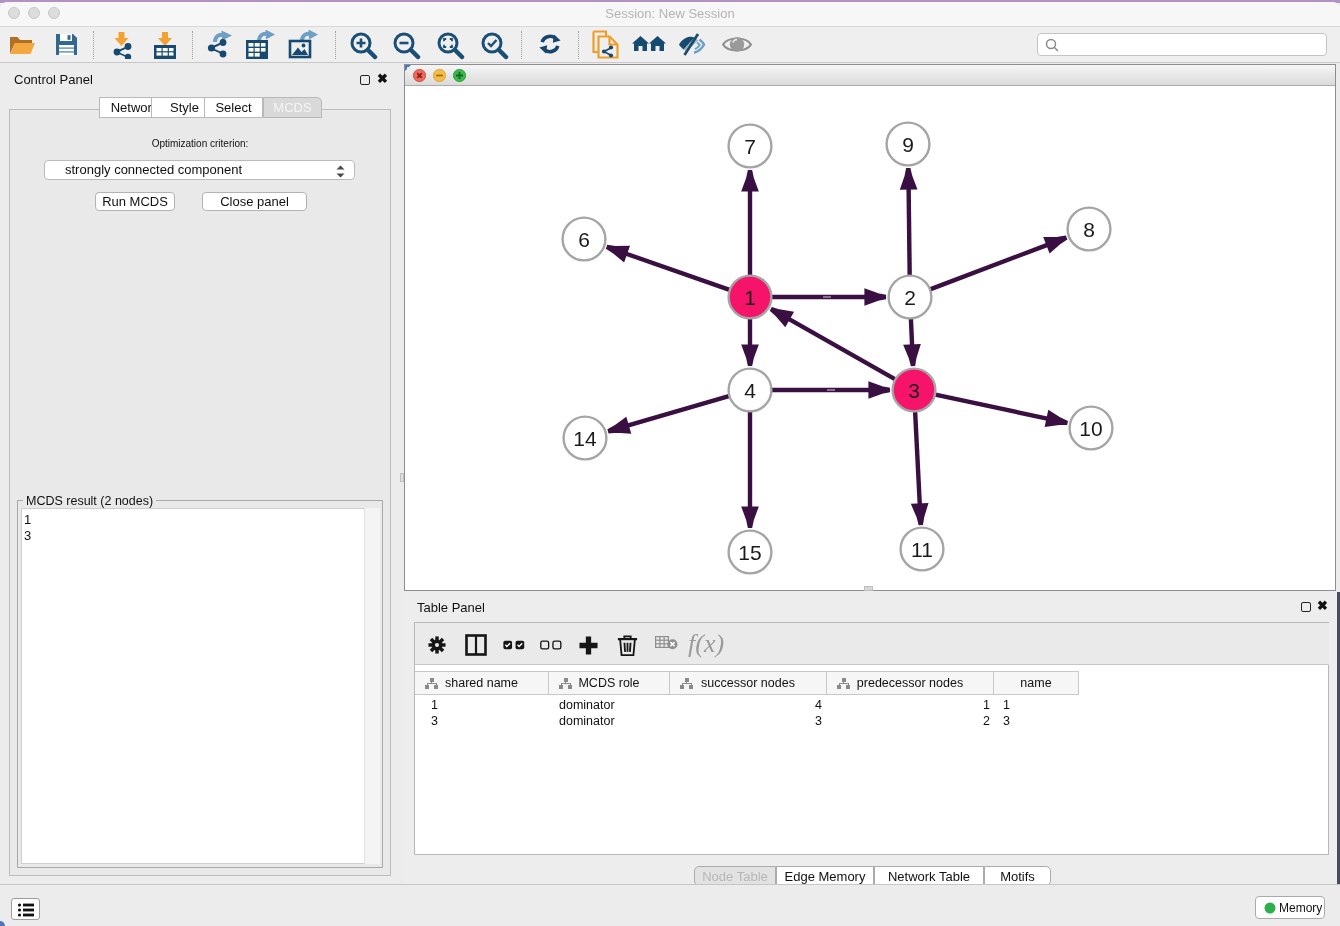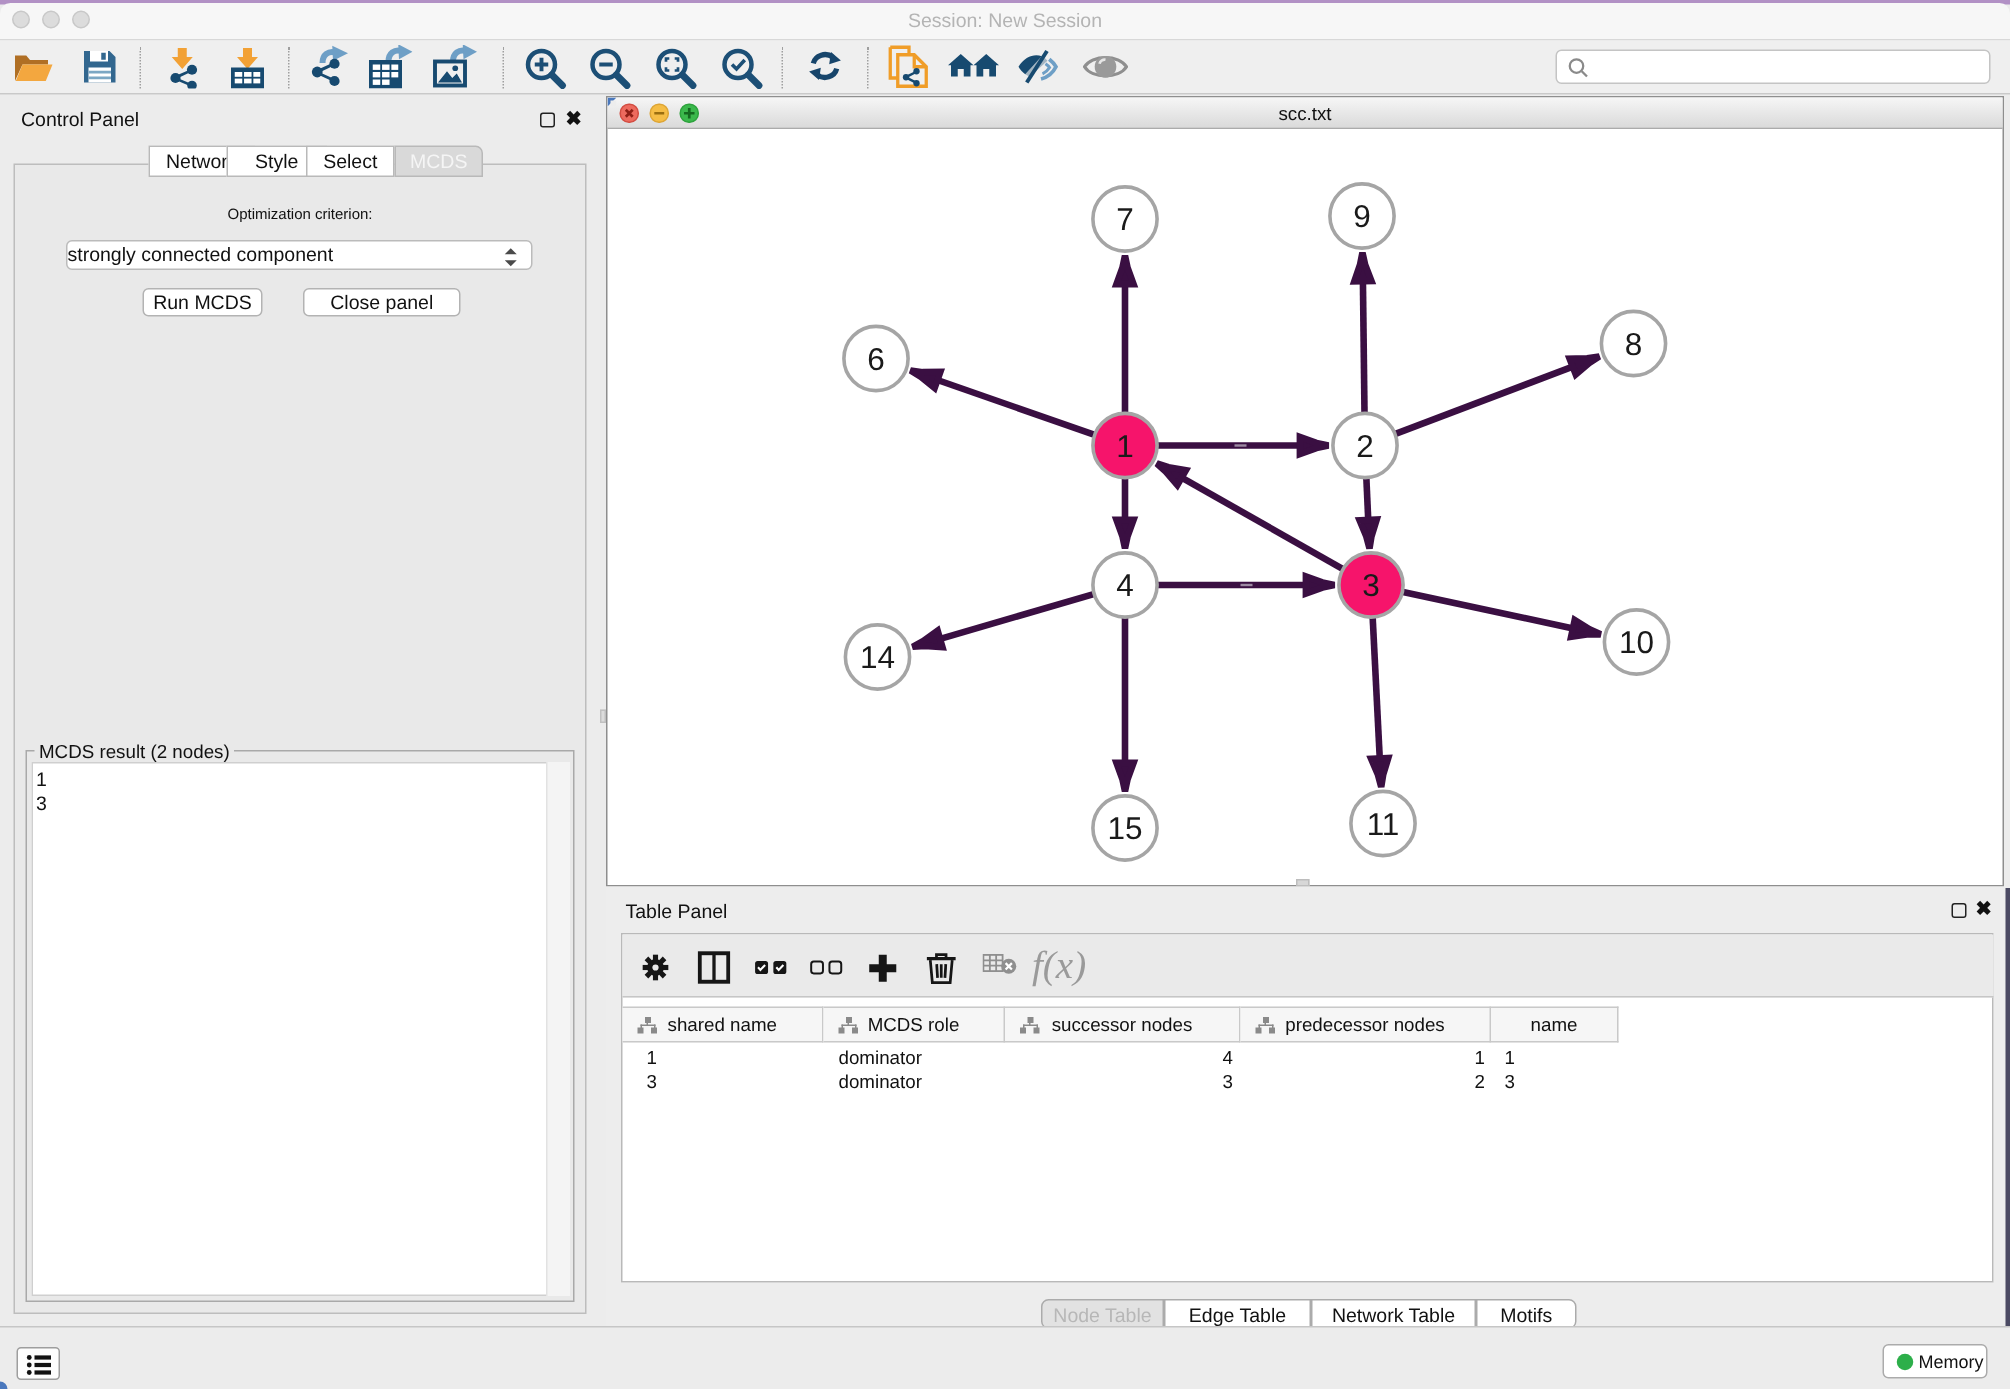--- a/index.html
+++ b/index.html
@@ -14,21 +14,21 @@
 .sep { top:31px; width:1px; height:28px; border-left:1px dotted #9f9f9f; }
 #search { left:1037px; top:33px; width:290px; height:23px; background:#fff; border:1px solid #c4c4c4; border-radius:4px; }
 
 #cp-head { left:14px; top:72px; font-size:13px; color:#111; }
 .floatbtn { width:10px; height:10px; border:1.4px solid #222; border-radius:2px; background:transparent; }
 .closex { font-size:13px; font-weight:bold; color:#111; }
 #cp-inner { left:9px; top:109px; width:382px; height:767px; background:#e9e9e9; border:1px solid #bdbdbd; }
 .tab { top:97px; height:21px; background:#fff; border:1px solid #b9b9b9; font-size:13px; text-align:center; line-height:20px; color:#111; }
 #tab-mcds { background:#d9d9d9; color:#f5f5f5; border-radius:0 5px 0 0; }
 #optlabel { left:0px; top:138px; width:400px; text-align:center; font-size:10px; color:#111; }
-#combo { left:44px; top:160px; width:311px; height:20px; background:#fff; border:1px solid #bbb; border-radius:4px; font-size:13px; color:#111; line-height:18px; padding-left:0; }
+#combo { left:44px; top:160px; width:311px; height:20px; background:#fff; border:1px solid #bbb; border-radius:4px; font-size:13px; color:#111; line-height:18px; padding-left:20px; }
 .btn { top:192px; height:19px; background:#fff; border:1px solid #b3b3b3; border-radius:4px; font-size:13px; color:#111; text-align:center; line-height:17px; }
 #fieldset { left:17px; top:500px; width:366px; height:368px; border:1px solid #a9a9a9; }
 #fieldlegend { left:23px; top:494px; background:#e9e9e9; padding:0 3px; font-size:12.5px; color:#111; }
 #fieldwhite { left:21px; top:508px; width:359px; height:356px; background:#fff; border:1px solid #cfcfcf; }
 #fieldscroll { left:364px; top:508px; width:16px; height:356px; background:#f4f4f4; border-left:1px solid #e2e2e2; }
 
 #net { left:404px; top:64px; width:932px; height:527px; border:1px solid #8e8e8e; background:#fff; }
 #net-title { left:0; top:0; width:930px; height:21px; background:linear-gradient(#f6f6f6,#dadada); border-bottom:1px solid #ababab; }
 .mtl { width:12.5px; height:12.5px; border-radius:50%; top:4px; }
 #net-name { top:4px; left:0; width:930px; text-align:center; font-size:12.5px; color:#111; }
@@ -239,21 +239,20 @@
   <div class="abs mtl" style="left:28px; background:#f5bd45; border:1px solid #dda535;">
       <svg width="11" height="11" style="position:absolute;left:0.2px;top:0.2px;">
         <line x1="2.2" y1="5.5" x2="8.8" y2="5.5" stroke="#9a6e10" stroke-width="1.8"></line>
       </svg>
     </div>
   <div class="abs mtl" style="left:48px; background:#3bb84c; border:1px solid #2da23c;">
       <svg width="11" height="11" style="position:absolute;left:0.2px;top:0.2px;">
         <path d="M5.5 2 L5.5 9 M2 5.5 L9 5.5" stroke="#14691f" stroke-width="1.8"></path>
       </svg>
     </div>
-  <div class="abs" id="net-name">scc.txt</div>
   <svg class="abs" style="left:0;top:0;" width="6" height="6">
       <polygon points="0,0 6,0 0,6" fill="#4a78bd"></polygon>
       <polygon points="2,2 6,2 6,6 2,6" fill="#ededed"></polygon>
     </svg>
   <svg class="abs" style="left:0px; top:21px;" width="930" height="504" viewBox="0 0 930 504">
 <g stroke="#3a0f42" stroke-width="4.4" fill="#3a0f42">
 <line x1="345.0" y1="191.6" x2="345.0" y2="102.4"></line>
 <polygon points="345.0,84.4 346.7,92.4 350.7,103.4 339.3,103.4 343.3,92.4"></polygon>
 <line x1="326.7" y1="204.6" x2="219.0" y2="167.0"></line>
 <polygon points="202.0,161.0 210.1,162.1 221.9,161.9 218.1,172.7 209.0,165.3"></polygon>
@@ -397,21 +396,21 @@
     <div class="abs td" style="left:395px; top:75px; width:12px; text-align:right;">4</div>
     <div class="abs td" style="left:563px; top:75px; width:12px; text-align:right;">1</div>
     <div class="abs td" style="left:588px; top:75px;">1</div>
     <div class="abs td" style="left:16px; top:91px;">3</div>
     <div class="abs td" style="left:144px; top:91px;">dominator</div>
     <div class="abs td" style="left:395px; top:91px; width:12px; text-align:right;">3</div>
     <div class="abs td" style="left:563px; top:91px; width:12px; text-align:right;">2</div>
     <div class="abs td" style="left:588px; top:91px;">3</div>
   </div>
   <div class="abs btab" style="left:290px; width:82px; background:#e2e2e2; color:#b7b7b7; border-radius:5px 0 0 5px;">Node Table</div>
-  <div class="abs btab" style="left:372px; width:98px;">Edge Table</div>
+  <div class="abs btab" style="left:372px; width:98px;">Edge Memory</div>
   <div class="abs btab" style="left:470px; width:110px;">Network Table</div>
   <div class="abs btab" style="left:580px; width:67px; border-radius:0 5px 5px 0;">Motifs</div>
 </div>
 
 <div class="abs" style="left:1336.5px;top:592px;width:3.5px;height:292px;background:#4b4a63;"></div>
 
 <div class="abs" id="statusbar"></div>
 <div class="abs" id="listbtn">
     <svg width="27" height="20" style="position:absolute;left:5px;top:3px;">
       <g fill="#111">

